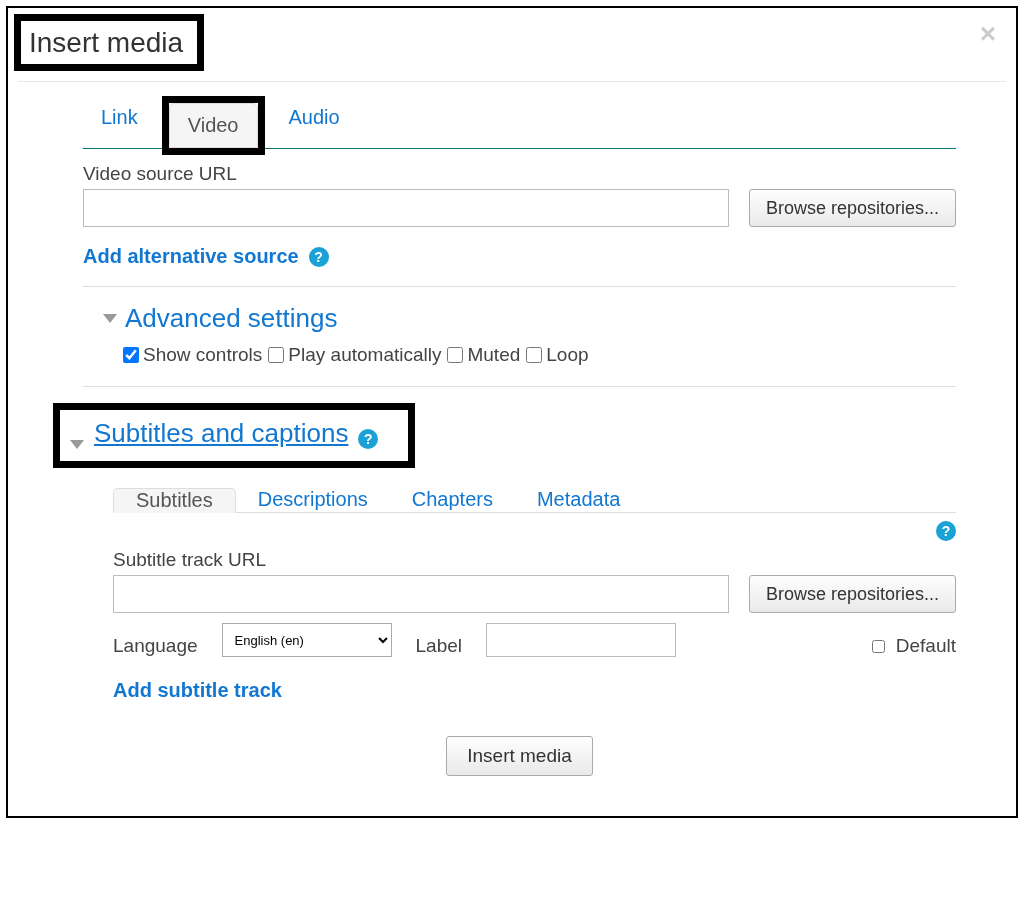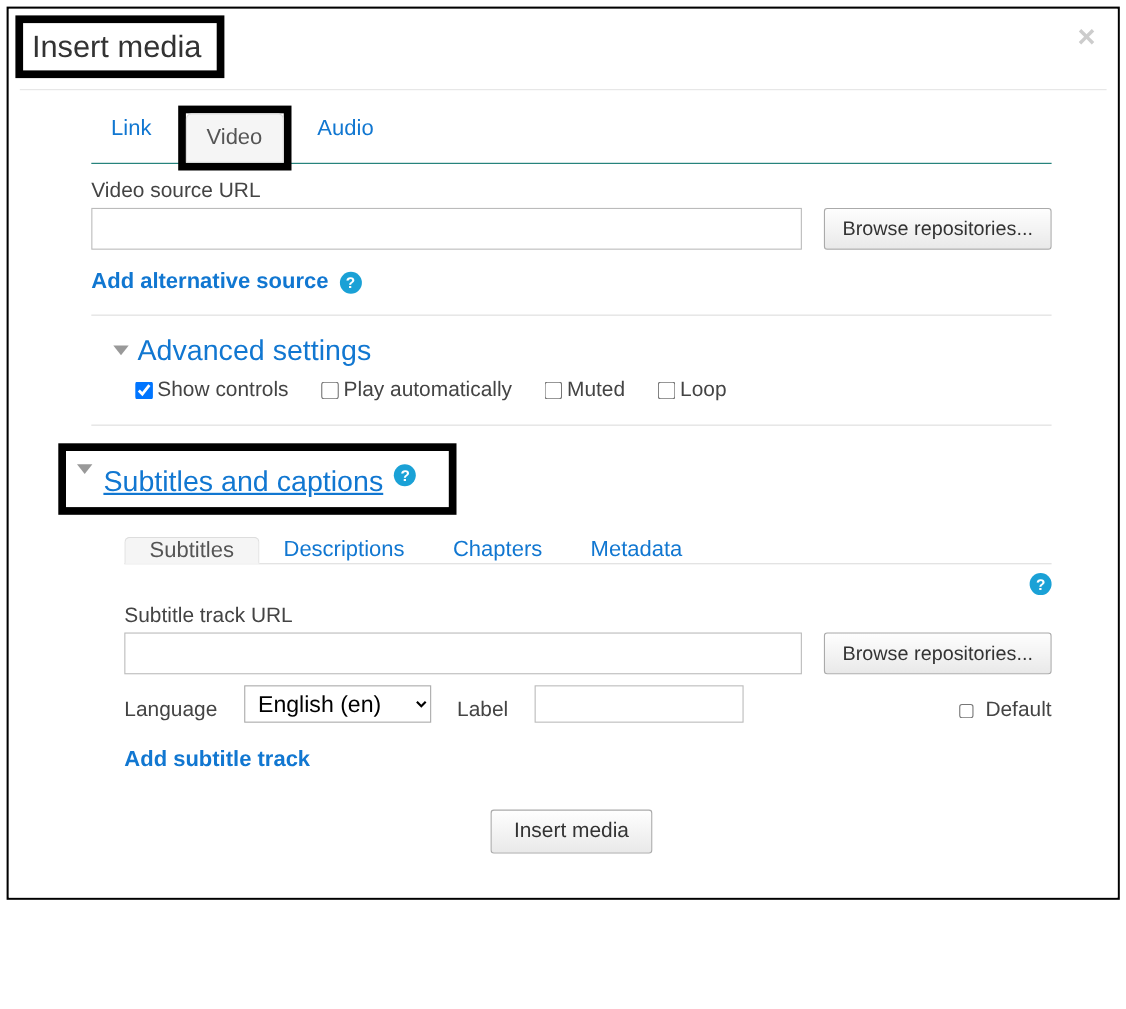--- a/index.html
+++ b/index.html
@@ -150,37 +150,37 @@
   }
   .tri.down {
     border-top: 9px solid #999;
   }
   .checks {
     margin: 0 0 20px 40px;
     font-size: 19px;
     color: #444;
     display: flex;
     align-items: center;
-    gap: 30px;
+    gap: 6px;
   }
   .checks label { display: inline-flex; align-items: center; gap: 2px; }
   .checks input[type="checkbox"] { width: 16px; height: 16px; margin: 0 2px 0 0; }
   .hr-sub { border: none; border-top: 1px solid #ddd; margin: 0 0 16px 0; }
   .subtitles-block {
     border: 7px solid #000;
     display: inline-block;
     padding: 8px 30px 8px 10px;
     margin-bottom: 20px;
     margin-left: -30px;
   }
   .subtitles-header {
     font-size: 26px;
     color: #1177d1;
     display: inline-flex;
-    align-items: flex-start;
+    align-items: flex-end;
     gap: 10px;
   }
   .subtitles-header .text { text-decoration: underline; }
   .inner-tabs {
     display: flex;
     border-bottom: 1px solid #ddd;
     margin: 0 0 8px 30px;
   }
   .inner-tab {
     padding: 0 22px;
@@ -207,21 +207,21 @@
     display: flex;
     align-items: flex-end;
     gap: 24px;
     margin: 8px 0 14px 0;
     font-size: 19px;
     color: #444;
   }
   .lang-select {
     height: 34px;
     border: 1px solid #aaa;
-    font-size: 21px;
+    font-size: 13px;
     padding: 2px 8px;
     min-width: 170px;
     background: #fff;
   }
   .label-input {
     height: 34px;
     border: 1px solid #bbb;
     width: 190px;
     padding: 2px 6px;
     font-size: 17px;

